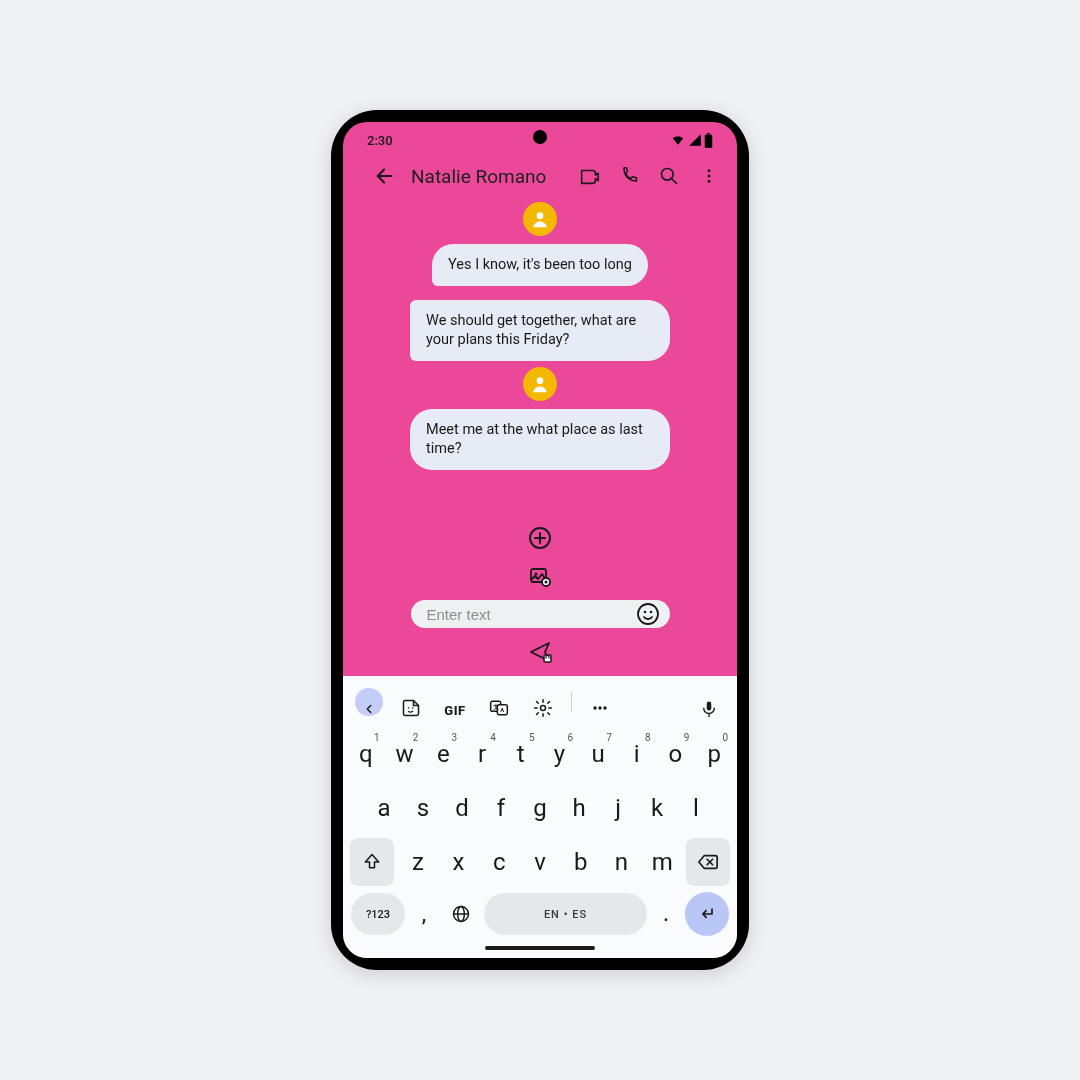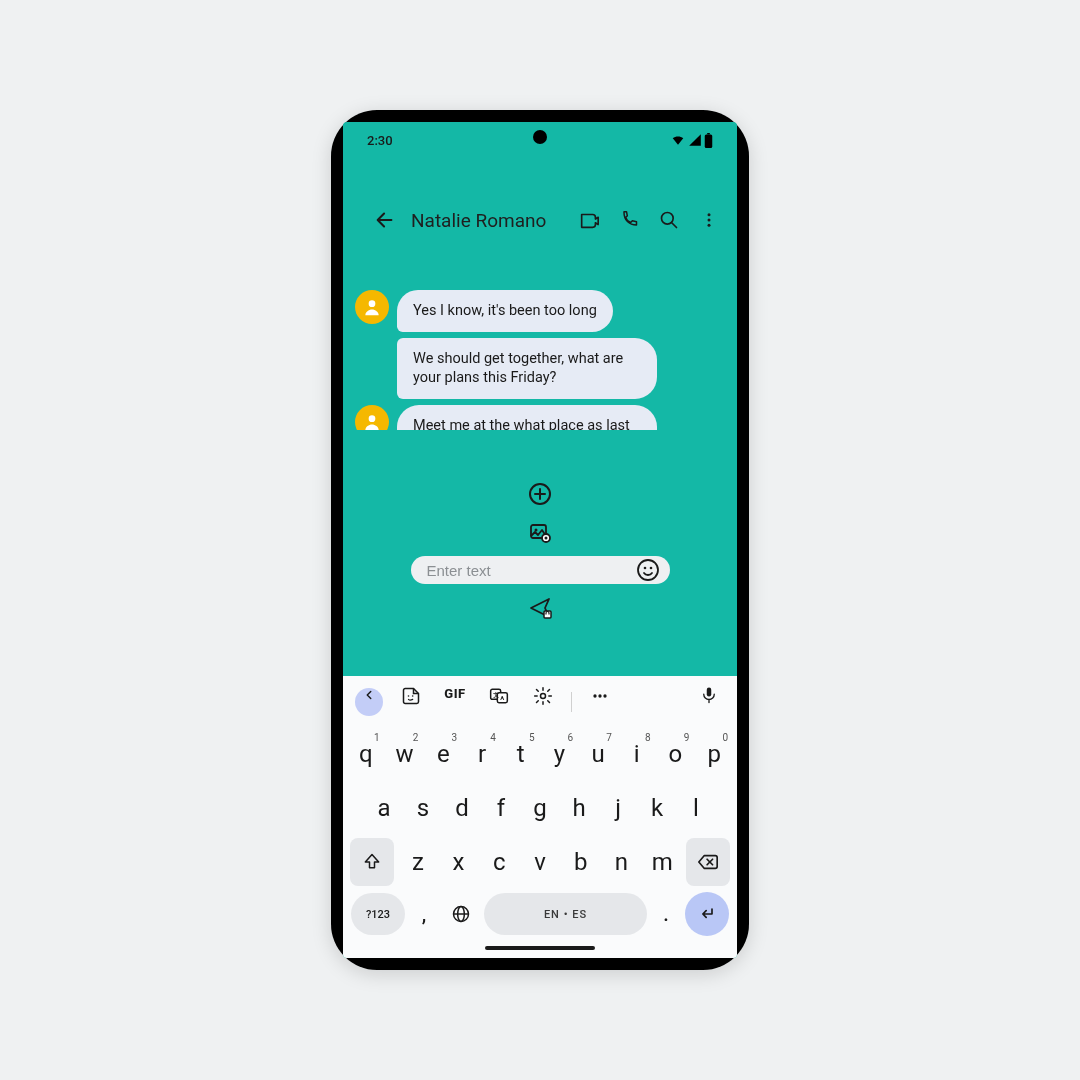--- a/index.html
+++ b/index.html
@@ -18,27 +18,26 @@
     width: 418px;
     height: 860px;
     background: #000;
     border-radius: 46px;
     padding: 12px;
     box-shadow: 0 4px 20px rgba(0,0,0,0.15);
   }
   .screen {
     width: 100%;
     height: 100%;
-    background: #14b8a6;
-    border-radius: 4px;
+    background: #ec4899;
+    border-radius: 24px;
     overflow: hidden;
     display: flex;
     flex-direction: column;
     position: relative;
-    gap: 44px;
   }
   
   .status-bar {
     height: 30px;
     display: flex;
     align-items: center;
     justify-content: space-between;
     padding: 6px 24px 0;
     font-size: 13px;
     font-weight: 500;
@@ -78,21 +77,21 @@
   }
   
   .messages {
     flex: 1;
     padding: 2px 12px 8px 12px;
     display: flex;
     flex-direction: column;
     gap: 6px;
     overflow: hidden;
   }
-  .msg-row { display: flex; align-items: flex-start; gap: 8px; }
+  .msg-row { display: flex; align-items: center; gap: 8px; flex-direction: column; }
   .avatar {
     width: 34px;
     height: 34px;
     border-radius: 50%;
     background: #f5b800;
     display: flex;
     align-items: center;
     justify-content: center;
     flex-shrink: 0;
   }
@@ -156,21 +155,21 @@
   .kb-toolbar {
     display: flex;
     align-items: center;
     gap: 12px;
     padding: 6px 8px 8px;
   }
   .kb-tool {
     width: 32px;
     height: 32px;
     display: flex;
-    align-items: flex-start;
+    align-items: flex-end;
     justify-content: center;
     cursor: pointer;
   }
   .kb-tool.back {
     background: #c3cdf7;
     border-radius: 50%;
     width: 28px;
     height: 28px;
   }
   .kb-tool .gif-txt { font-weight: 800; font-size: 13px; letter-spacing: 0.5px; }

